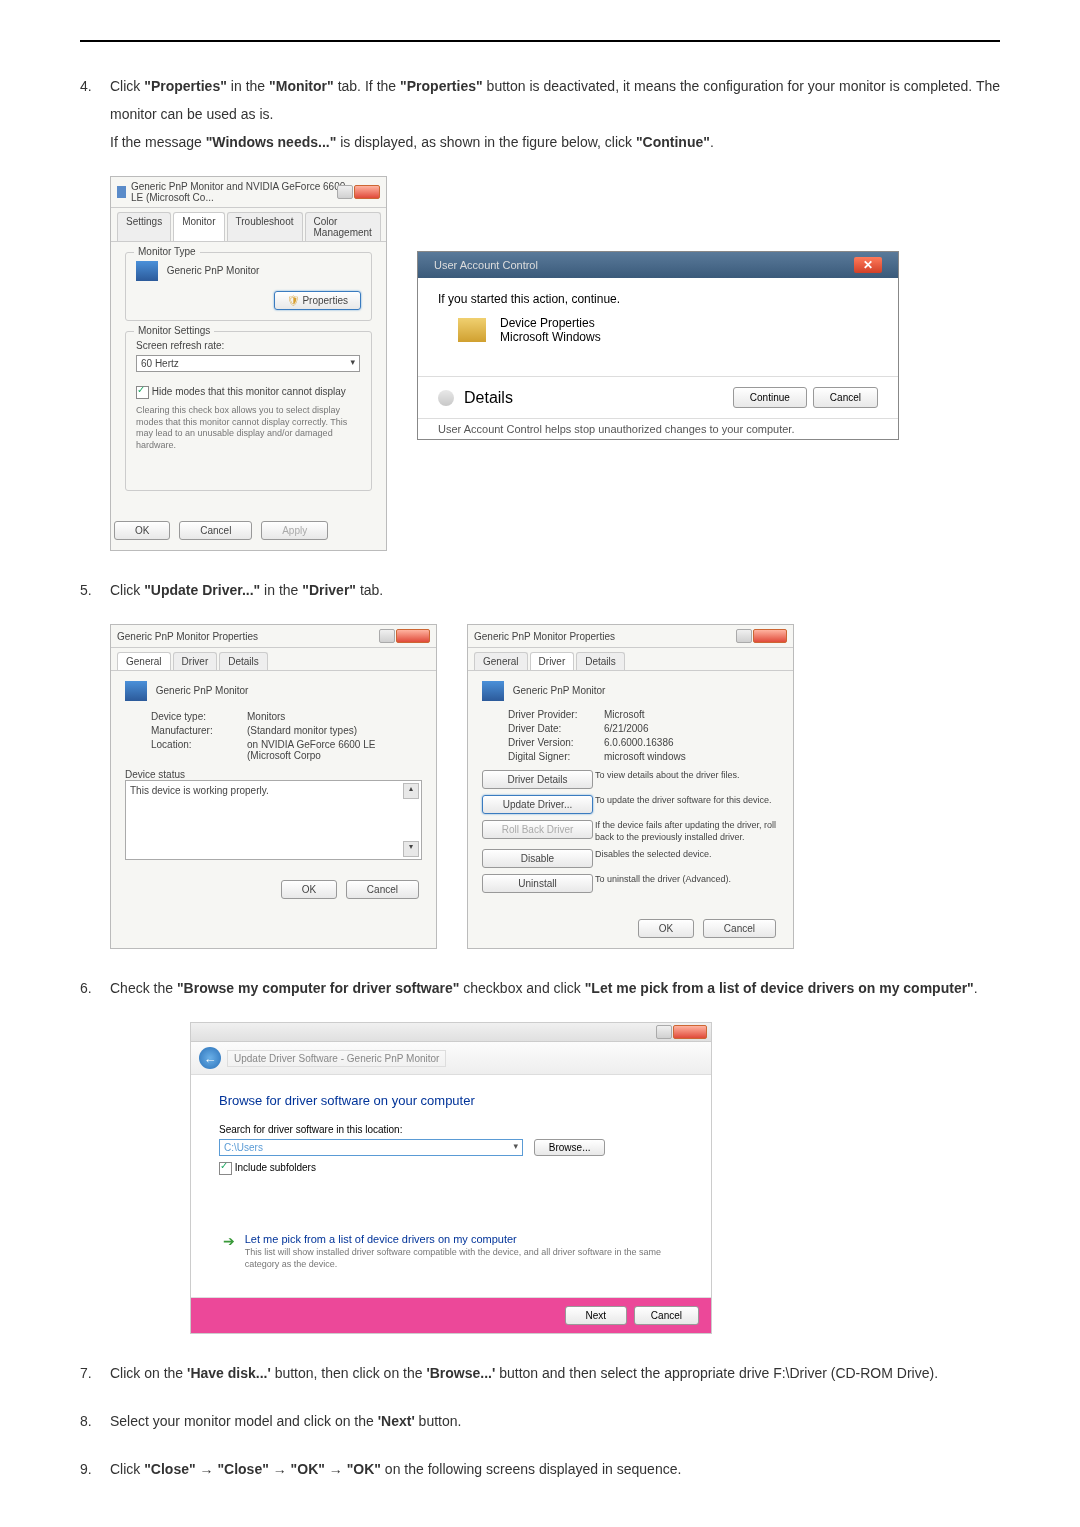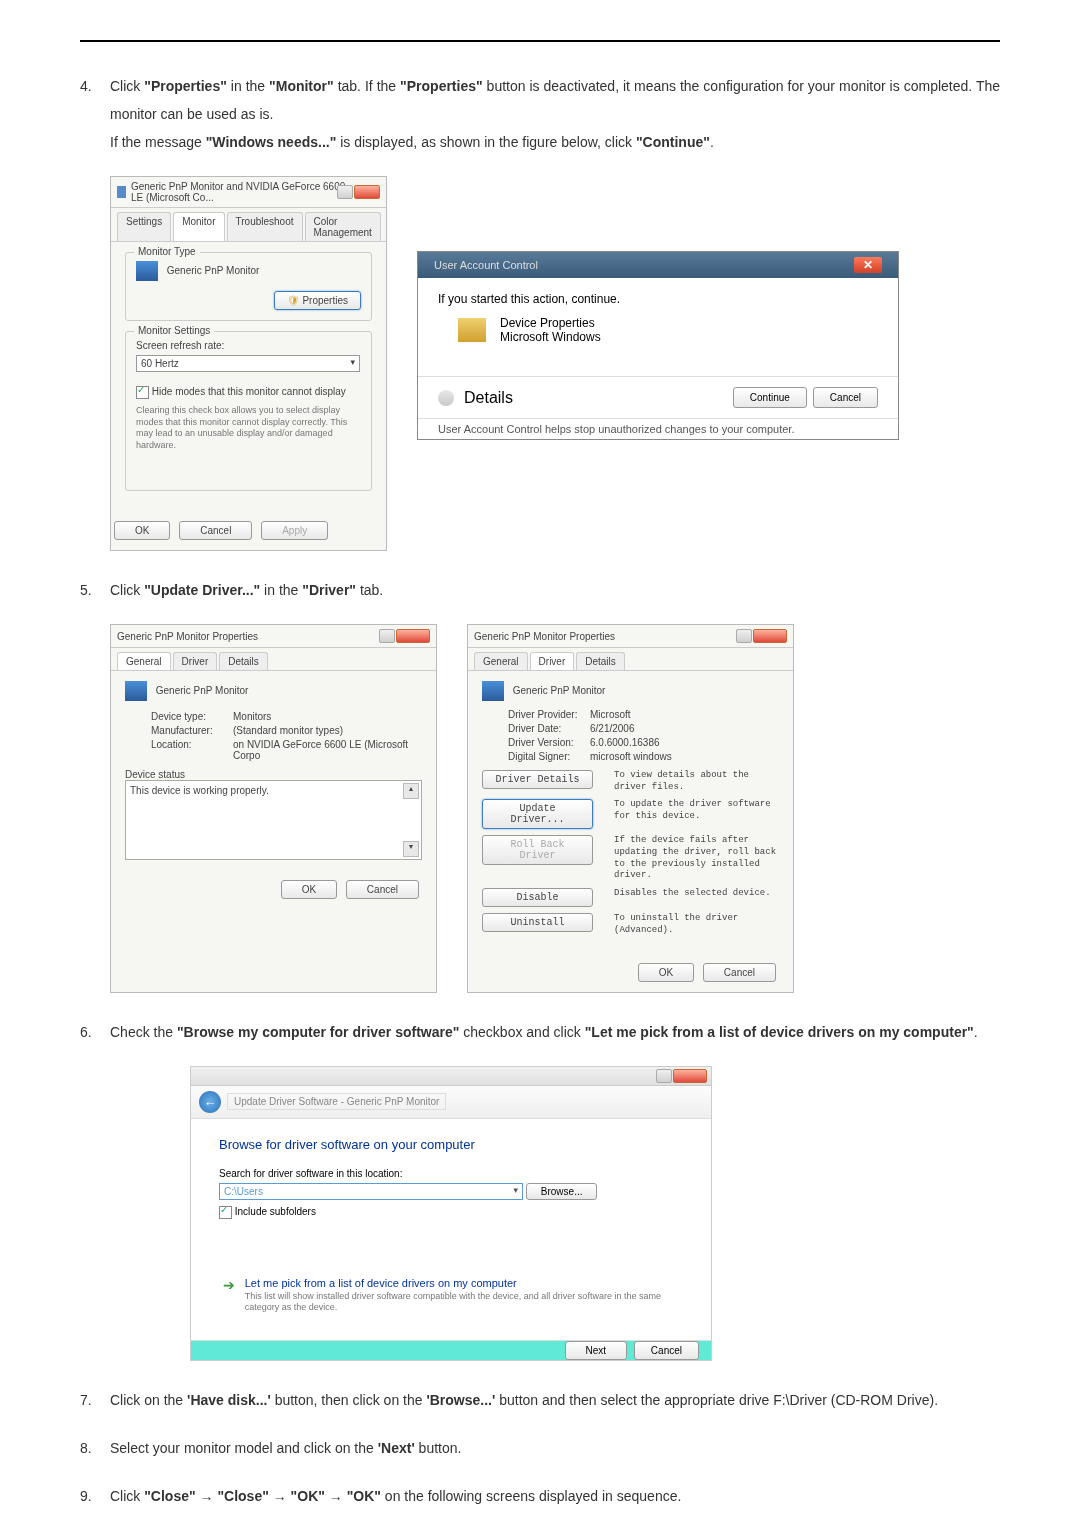--- a/index.html
+++ b/index.html
@@ -256,21 +256,21 @@
     }
     .uac-footer {
       padding: 4px 20px;
       border-top: 1px solid #ddd;
       font-size: 11px;
       color: #555;
     }
     
     .dlg5 { width: 325px; }
     .info-row { display: flex; font-size: 10px; margin: 3px 0; }
-    .info-label { width: 82px; color: #444; }
+    .info-label { width: 96px; color: #444; }
     .info-val { flex: 1; }
     .textarea-box {
       border: 1px solid #aaa;
       background: #fff;
       height: 70px;
       padding: 4px;
       font-size: 10px;
       position: relative;
     }
     .textarea-box .scroll-up, .textarea-box .scroll-dn {
@@ -278,21 +278,21 @@
       right: 2px;
       width: 14px;
       height: 14px;
       background: #e8e8e8;
       border: 1px solid #bbb;
       font-size: 8px;
       text-align: center;
     }
     .textarea-box .scroll-up { top: 2px; }
     .textarea-box .scroll-dn { bottom: 2px; }
-    .drv-btn-row { display: flex; gap: 21px; margin: 6px 0; align-items: flex-start; font-family: Liberation Mono, monospace; }
+    .drv-btn-row { display: flex; gap: 2px; margin: 6px 0; align-items: flex-start; }
     .drv-btn-row .btn { width: 85px; text-align: center; flex-shrink: 0; }
     .drv-btn-row .desc { font-size: 9px; line-height: 1.3; }
     
     .dlg6 {
       width: 520px;
       border: 1px solid #ccc;
       background: #fff;
       font-size: 10px;
     }
     .dlg6-top {
@@ -332,23 +332,23 @@
       margin-top: 50px;
       padding: 8px 4px;
     }
     .green-arrow {
       color: #3a9a3a;
       font-size: 14px;
     }
     .link-title { color: #003399; font-size: 11px; }
     .link-sub { color: #777; font-size: 9px; line-height: 1.3; margin-top: 2px; }
     .dlg6-foot {
-      background: #5eead4;
+      background: #ec4899;
       border-top: 1px solid #ddd;
-      padding: 0 12px;
+      padding: 8px 12px;
       text-align: right;
     }
   </style>
 </head>
 <body>
 
 <div class="page">
   <div class="hr-top"></div>
 
   <ol class="instruction-list">
@@ -563,21 +563,21 @@
         <span class="win-controls-red"></span>
       </div>
       <div class="dlg6-top">
         <span class="back-arrow">←</span>
         <span style="color:#888;border:1px solid #ddd;padding:2px 6px">Update Driver Software - Generic PnP Monitor</span>
       </div>
       <div class="dlg6-body">
         <div class="dlg6-title">Browse for driver software on your computer</div>
         <div style="margin-bottom:4px">Search for driver software in this location:</div>
         <span class="path-input">C:\Users</span>
-        <span class="btn" style="margin-left:0;padding:2px 14px">Browse...</span>
+        <span class="btn" style="margin-left:8px;padding:2px 14px">Browse...</span>
         <div style="margin-top:6px">
           <span class="checkbox checked"></span>
           <span>Include subfolders</span>
         </div>
         <div class="link-row">
           <span class="green-arrow">➔</span>
           <div>
             <div class="link-title">Let me pick from a list of device drivers on my computer</div>
             <div class="link-sub">This list will show installed driver software compatible with the device, and all driver software in the same category as the device.</div>
           </div>

